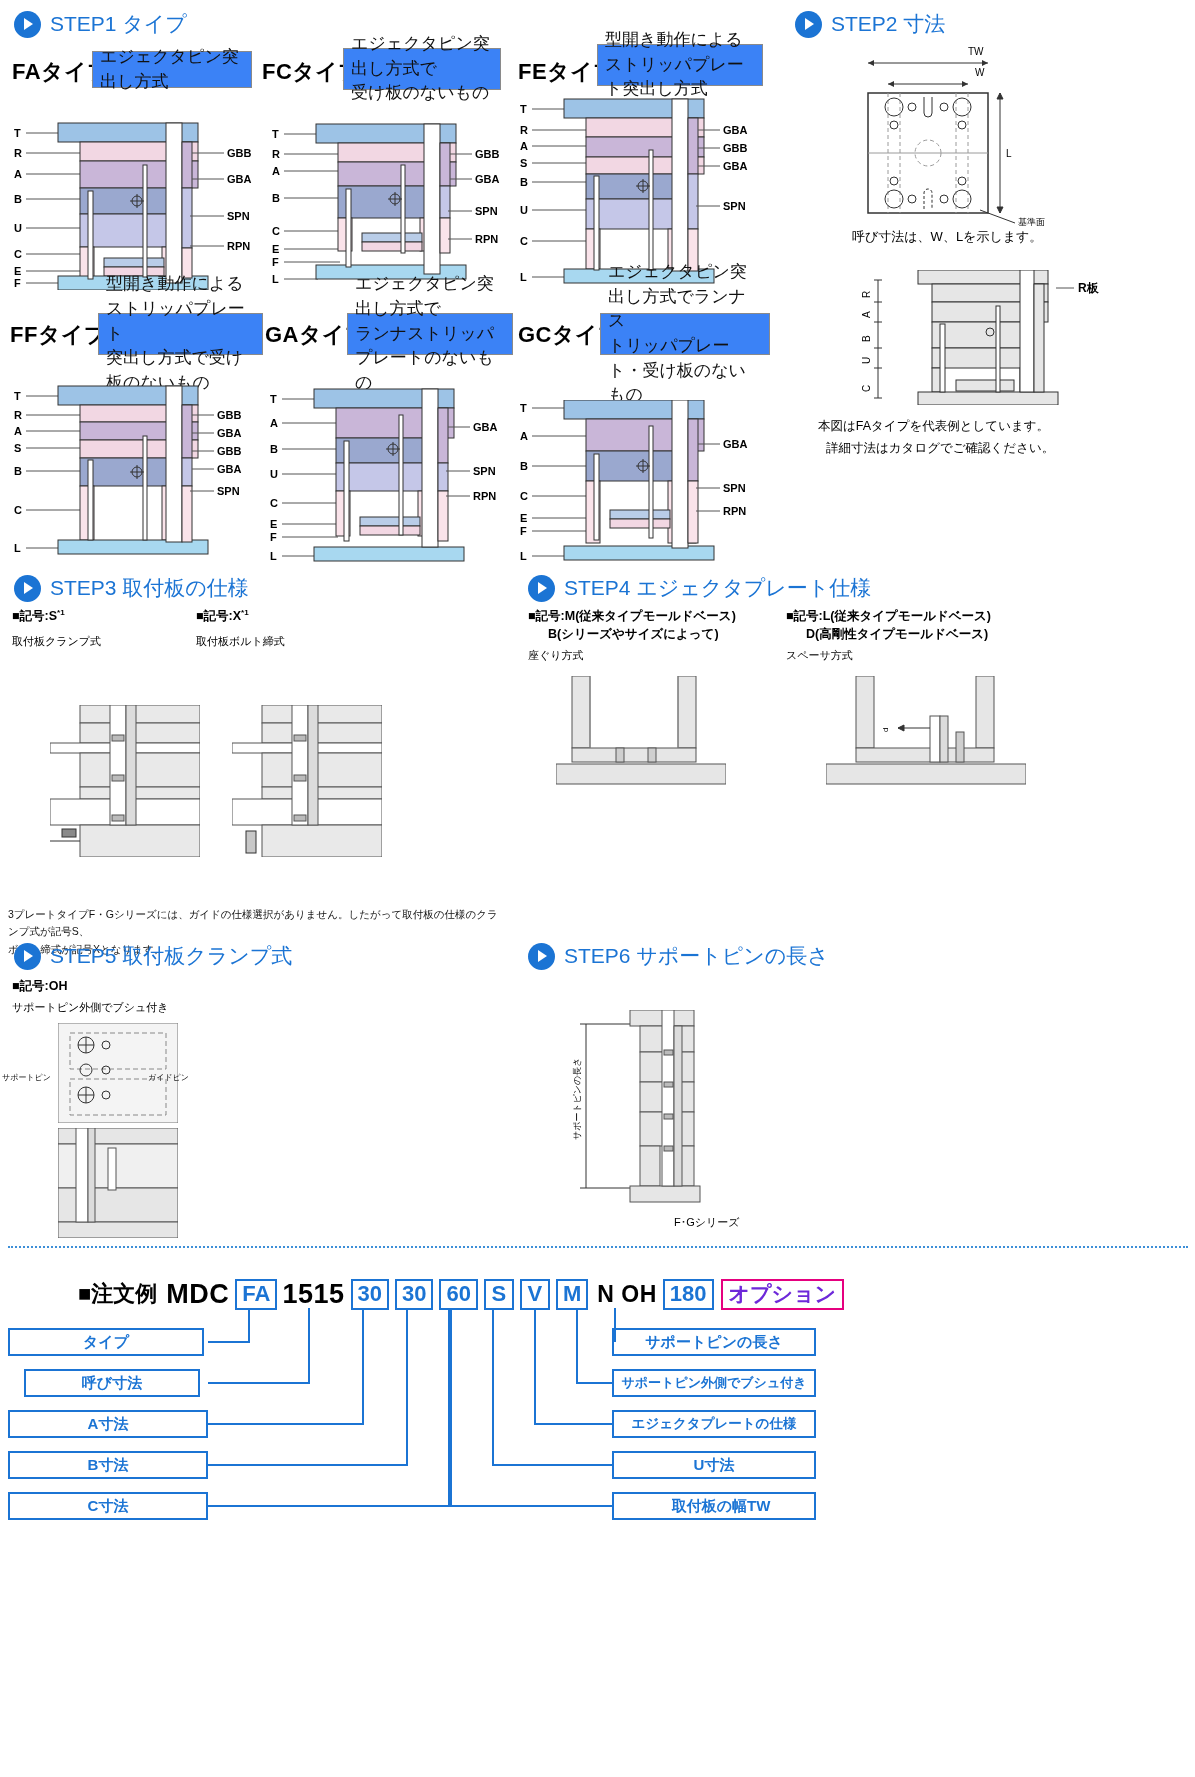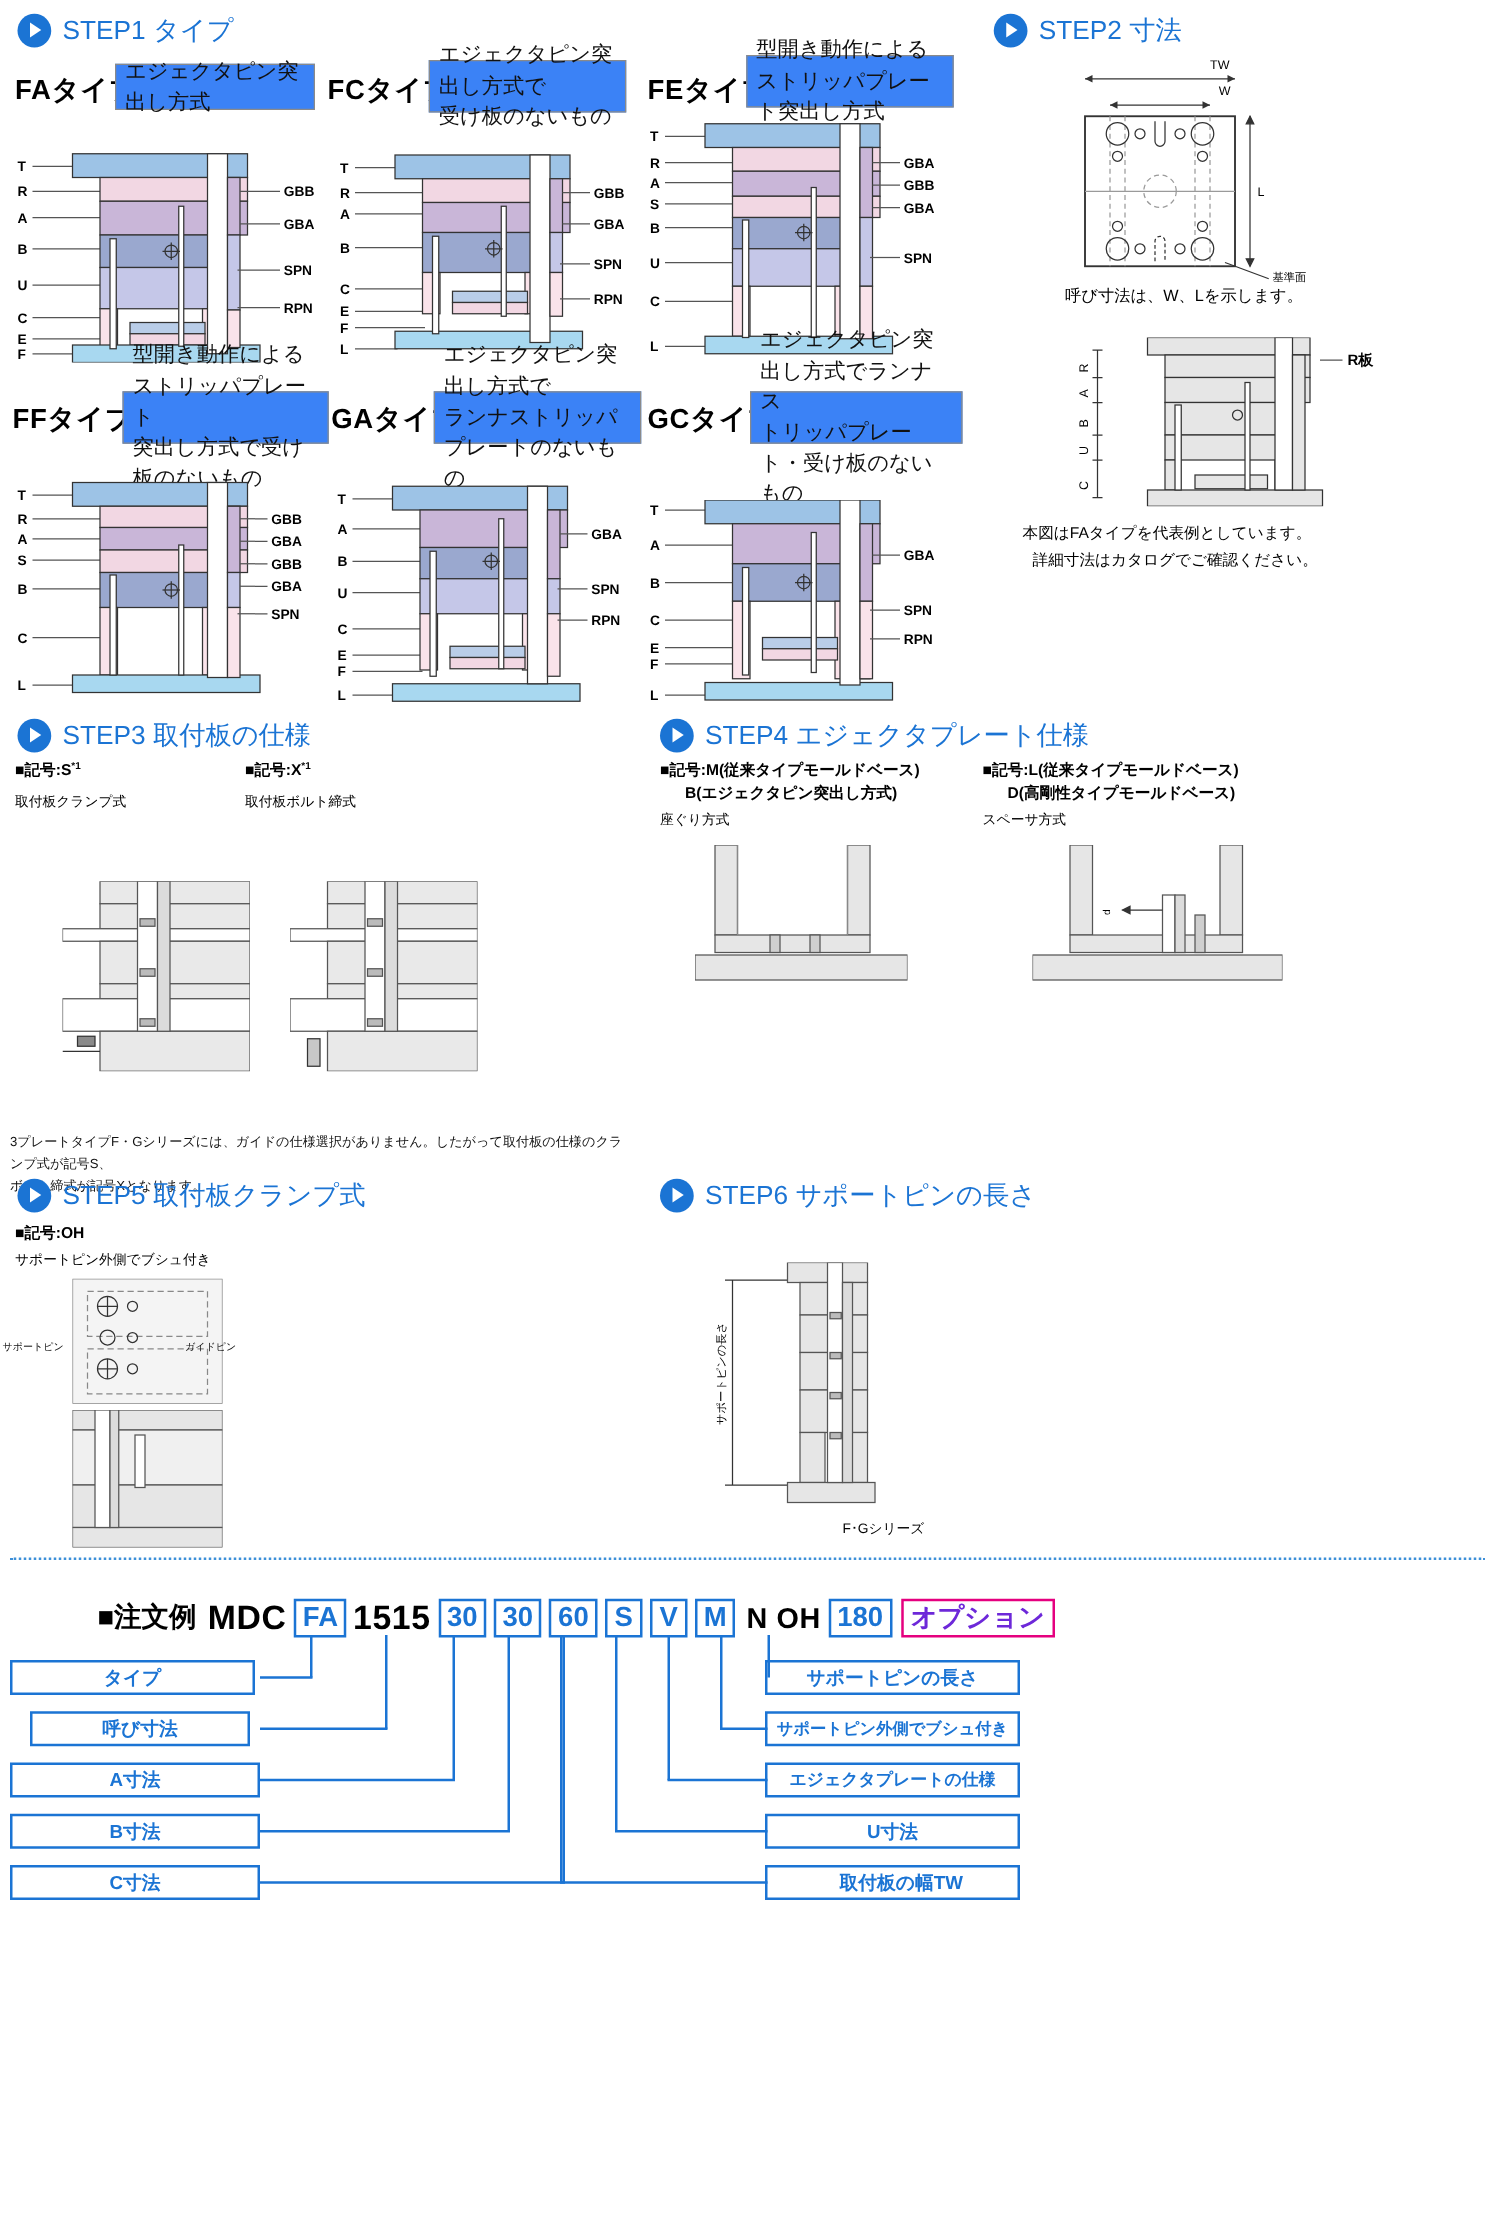--- a/index.html
+++ b/index.html
@@ -578,21 +578,21 @@
     <div>3プレートタイプF・Gシリーズには、ガイドの仕様選択がありません。したがって取付板の仕様のクランプ式が記号S、</div>
     <div>ボルト締式が記号Xとなります。</div>
   </div>
 
   <div class="step-head" style="left:528px; top:574px;">
     <span class="play"></span>
     <span class="txt">STEP4 エジェクタプレート仕様</span>
   </div>
 
   <div class="sym" style="left:528px; top:608px;">■記号:M(従来タイプモールドベース)</div>
-  <div class="sym" style="left:548px; top:626px;">B(エジェクタピン突出し方式)</div>
+  <div class="sym" style="left:548px; top:626px;">B(シリーズやサイズによって)</div>
   <div class="sub" style="left:528px; top:648px;">座ぐり方式</div>
 
   <div class="sym" style="left:786px; top:608px;">■記号:L(従来タイプモールドベース)</div>
   <div class="sym" style="left:806px; top:626px;">D(高剛性タイプモールドベース)</div>
   <div class="sub" style="left:786px; top:648px;">スペーサ方式</div>
 
   <div class="mold" style="left:556px; top:676px;">
     <svg width="170" height="110" viewBox="0 0 170 110">
       <rect x="16" y="0" width="18" height="72" fill="#e6e6e6" stroke="#555"></rect>
       <rect x="122" y="0" width="18" height="72" fill="#e6e6e6" stroke="#555"></rect>

